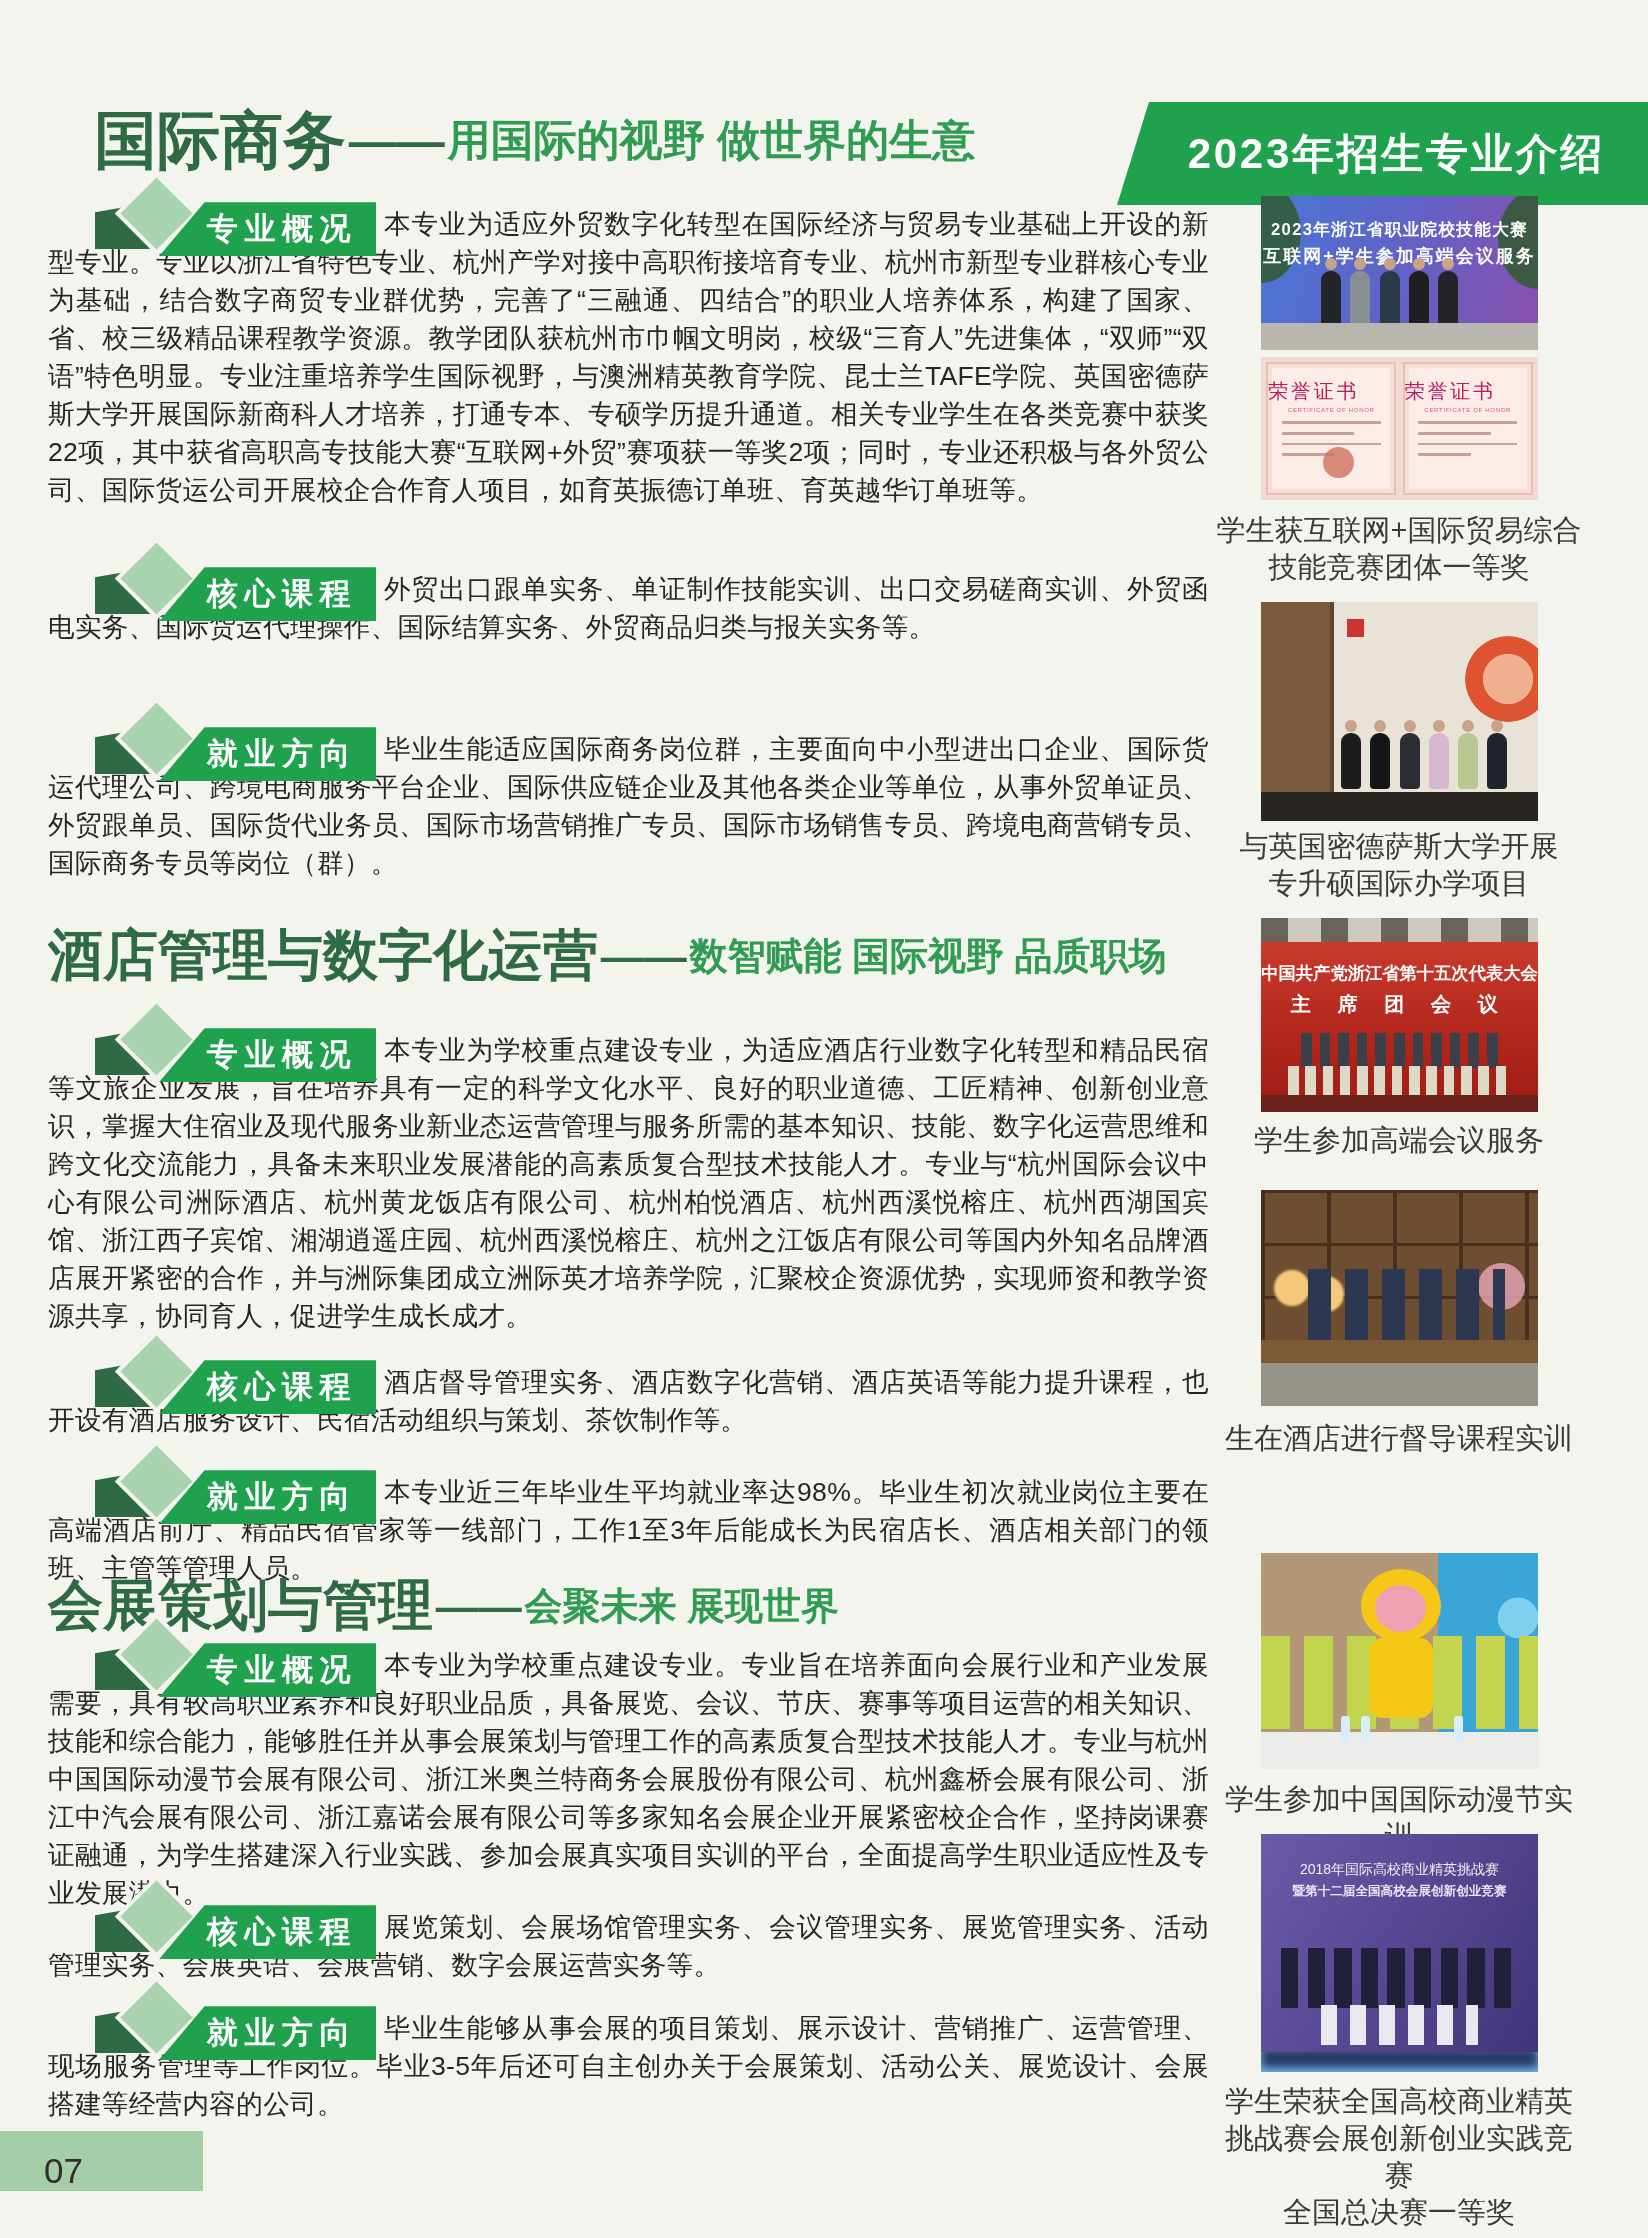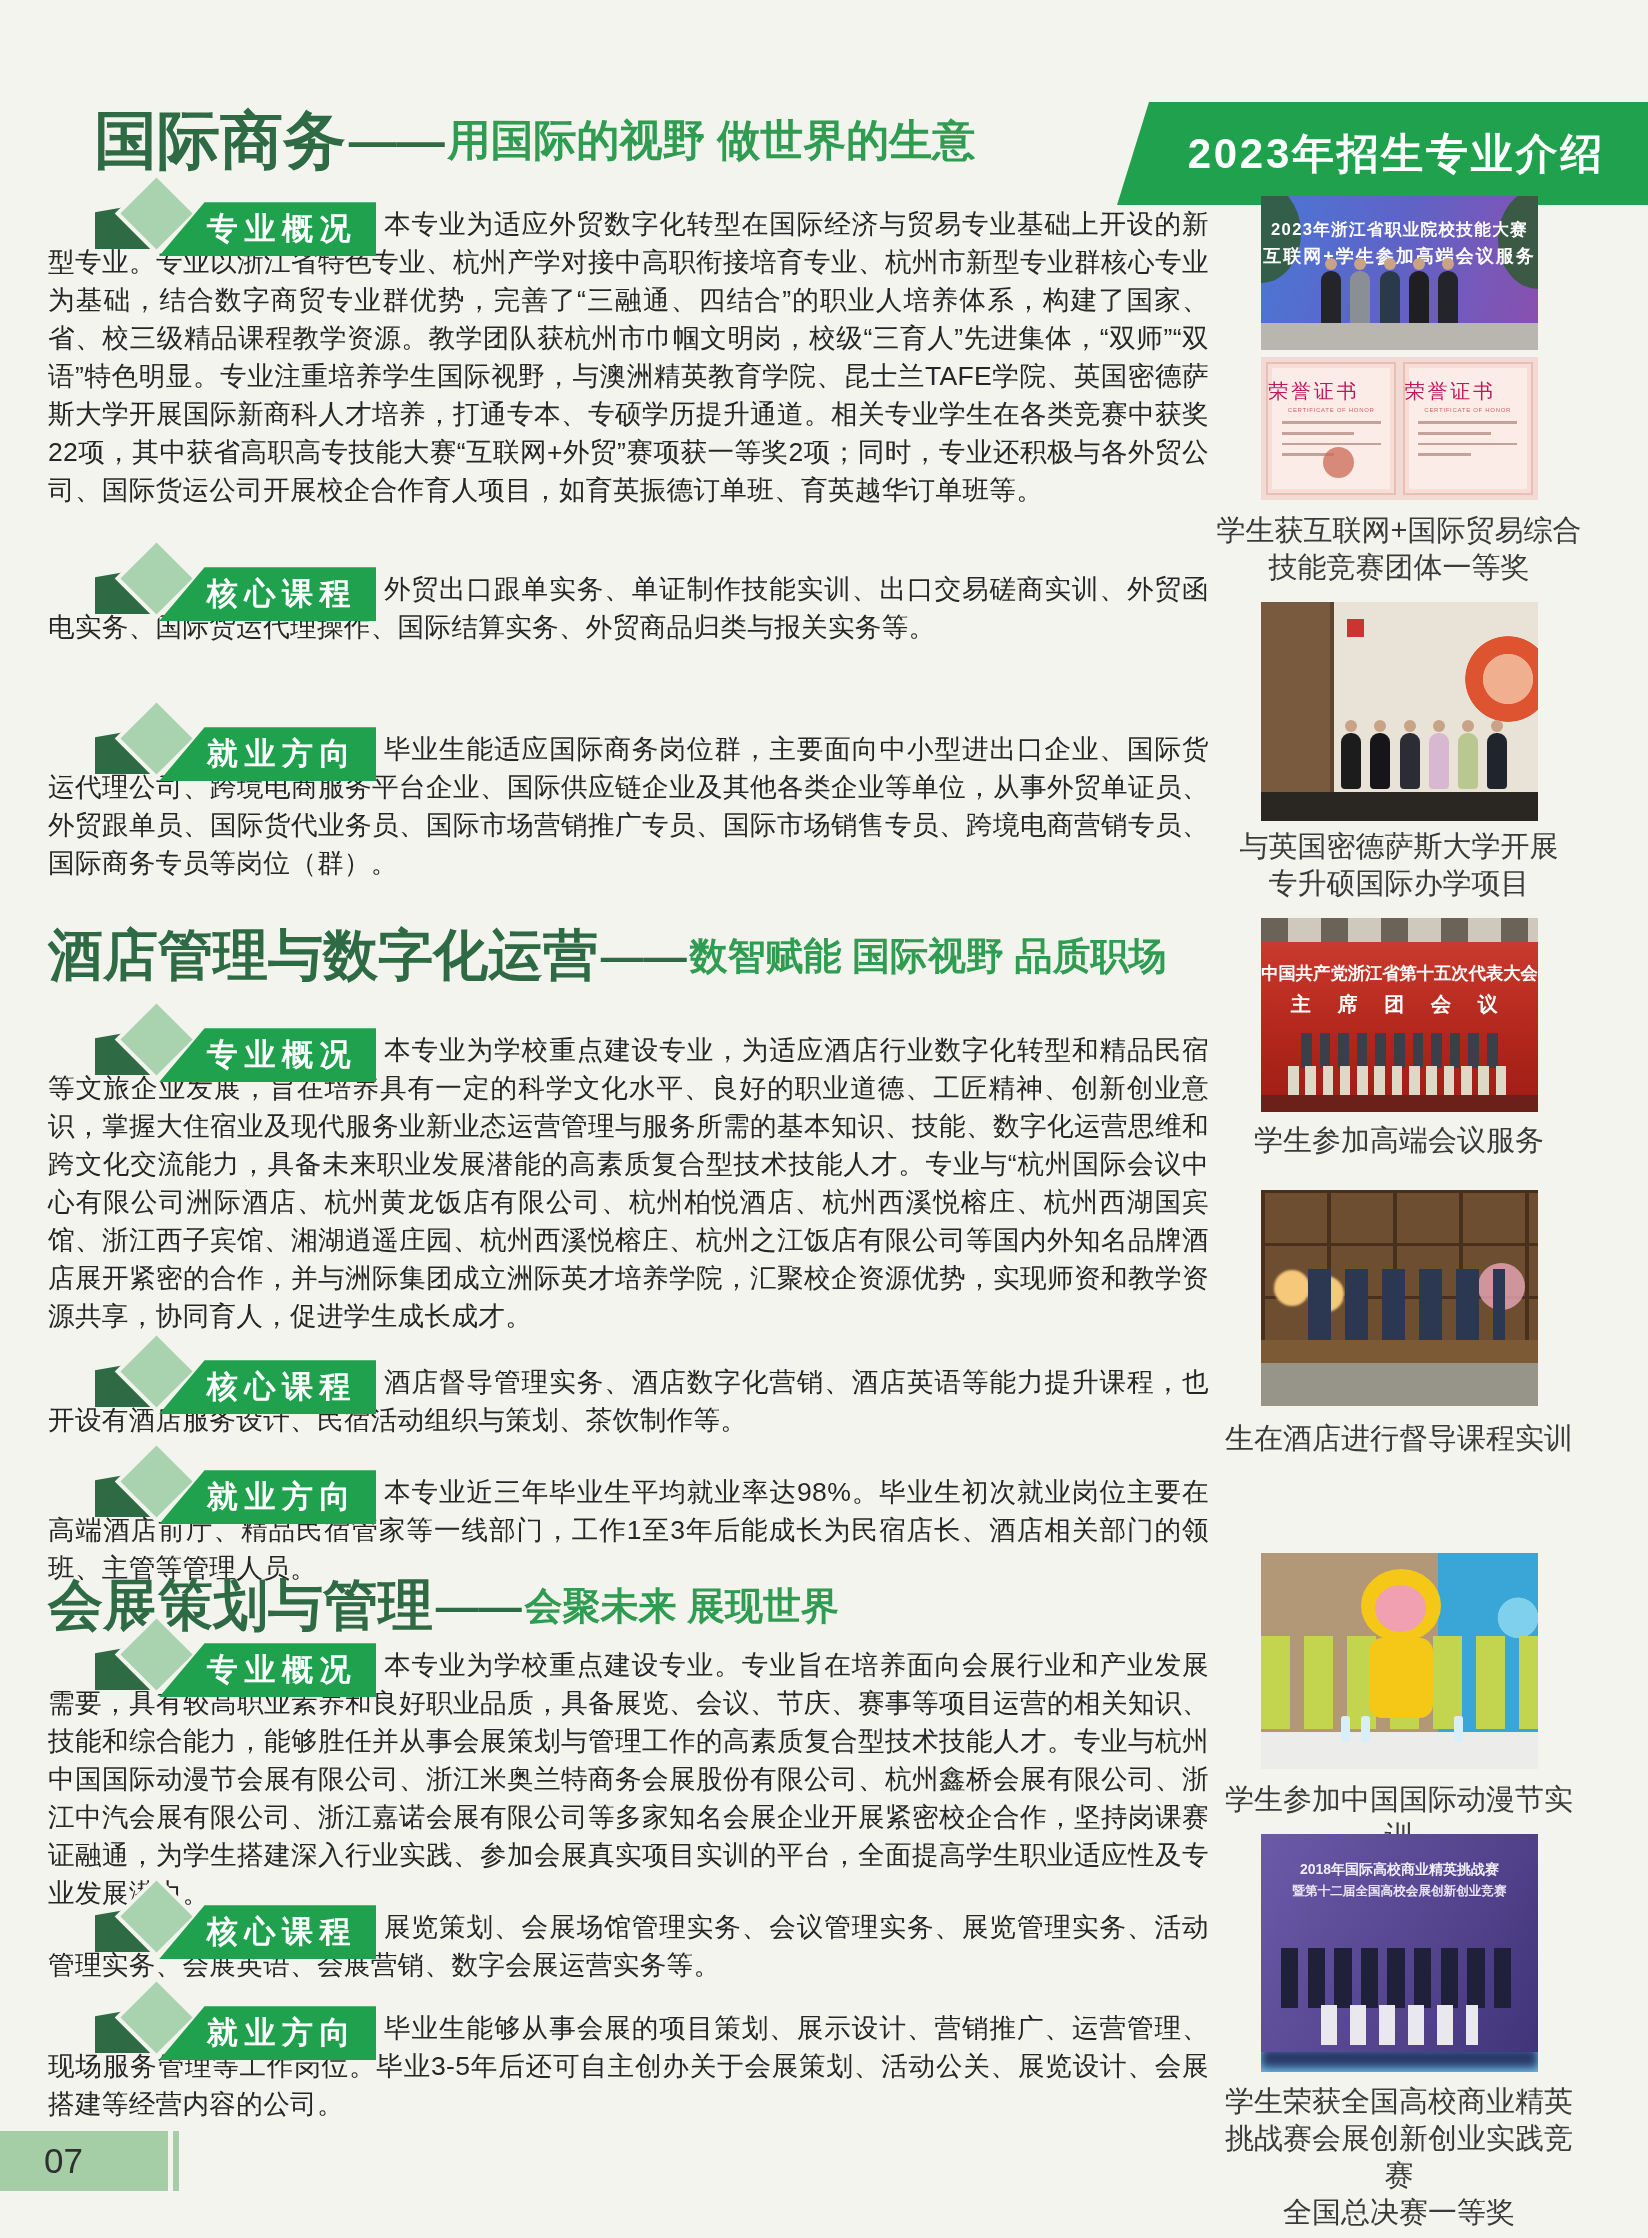--- a/index.html
+++ b/index.html
@@ -99,34 +99,34 @@
   .p5 .students{position:absolute;bottom:40px;left:0;right:0;height:93px;
     background:repeating-linear-gradient(90deg,#c3d44e 0 29px,transparent 29px 43px)}
   .p5 .mascot-head{position:absolute;left:100px;top:16px;width:80px;height:73px;border-radius:50%;background:#f5c818}
   .p5 .mascot-face{position:absolute;left:114px;top:32px;width:51px;height:47px;border-radius:50%;background:#f0a0b0}
   .p5 .mascot-body{position:absolute;left:108px;top:85px;width:64px;height:80px;border-radius:13.3px;background:#f5c818}
   .p5 .table{position:absolute;bottom:0;left:0;right:0;height:37px;background:#ececea}
   .p5 .bottle{position:absolute;bottom:26.6px;width:9.3px;height:26.6px;background:#d8eef8;border-radius:2.7px}
 
   
   .p6{background:linear-gradient(120deg,#6a5aa8 0%,#55458f 55%,#3f3378 100%)}
-  .p6 .l1{position:absolute;top:26.6px;left:0;right:0;text-align:center;color:#f0eef8;font-size:14px;font-weight:700}
+  .p6 .l1{position:absolute;top:26.6px;left:0;right:0;text-align:center;color:#f0eef8;font-size:14px;font-weight:400}
   .p6 .l2{position:absolute;top:49px;left:0;right:0;text-align:center;color:#e8e4f4;font-size:12.6px;font-weight:600}
   .p6 .overlay{position:absolute;top:77px;left:0;right:0;text-align:center;color:rgba(255,255,255,.4);
     font-size:39px;font-style:italic;font-weight:700;letter-spacing:6.6px}
   .p6 .crowd1{position:absolute;bottom:64px;left:20px;right:20px;height:60px;
     background:repeating-linear-gradient(90deg,#20203a 0 17.3px,transparent 17.3px 26.6px)}
   .p6 .crowd2{position:absolute;bottom:26.6px;left:60px;right:60px;height:40px;
     background:repeating-linear-gradient(90deg,#e8e8ee 0 16px,transparent 16px 29px)}
   .p6 .floor{position:absolute;bottom:0;left:0;right:0;height:20px;background:#2a3a6a;
     box-shadow:0 -4px 8px #6fc0e8 inset}
 
   
-  .footer-block{position:absolute;left:0;top:2131px;width:168px;height:60px;background:var(--foot);
-    display:flex;align-items:center;padding-left:44px;font-size:35px;color:#2f2f2f}
+  .footer-block{position:absolute;left:0;top:2131px;width:203px;height:60px;background:var(--foot);
+    display:flex;align-items:flex-end;padding-left:44px;font-size:35px;color:#2f2f2f}
   .footer-bar{position:absolute;left:173px;top:2131px;width:6px;height:60px;background:var(--foot)}
 </style>
 </head>
 <body>
 
 <div class="page">
 
   <div class="hdr-banner">
     <span>2023年招生专业介绍</span>
   </div>

